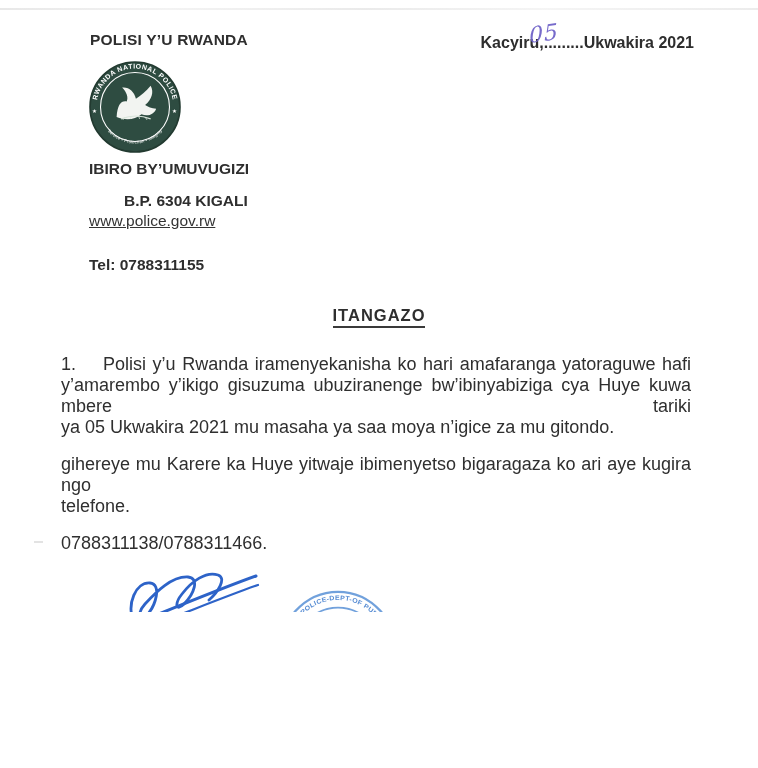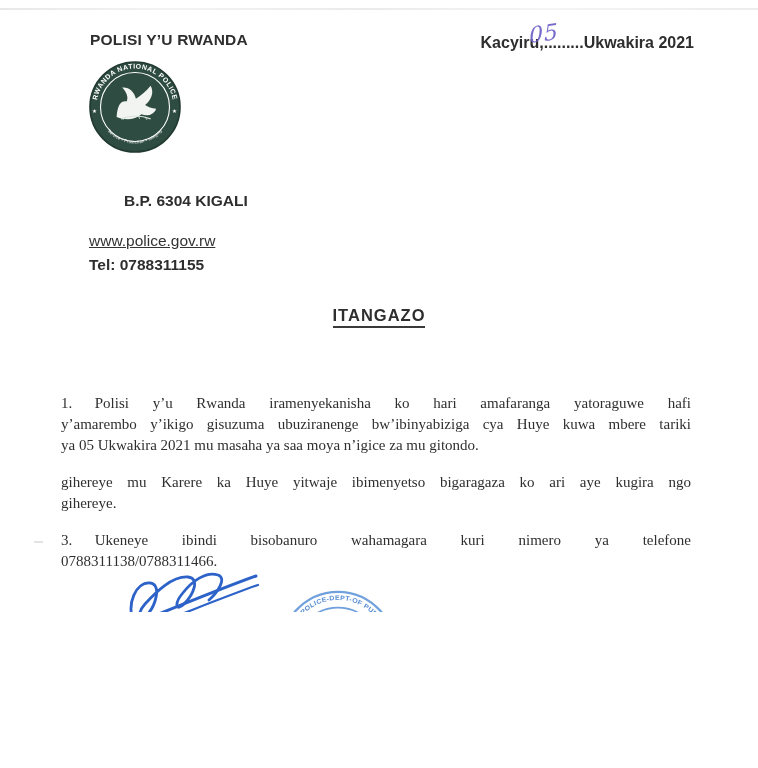--- a/index.html
+++ b/index.html
@@ -11,27 +11,27 @@
   .org-name{position:absolute;left:90px;top:31px;font-size:15.5px;font-weight:bold;
         letter-spacing:.2px;color:#2e2e2e;white-space:nowrap;}
   .date-line{position:absolute;top:34px;right:64px;font-size:16px;font-weight:bold;
         color:#2e2e2e;white-space:nowrap;}
   .handwritten-day{position:absolute;left:529px;top:21px;font-family:"DejaVu Serif",serif;
         font-style:italic;font-size:22px;font-weight:500;color:#6c5fc7;
         transform:rotate(-8deg) skewX(-6deg);letter-spacing:1px;opacity:.92;}
   .logo{position:absolute;left:89px;top:61px;width:92px;height:92px;}
   .contact-line{position:absolute;left:89px;font-size:15.5px;font-weight:bold;color:#2e2e2e;white-space:nowrap;}
   .c1{top:160px;} .c2{top:192px;margin-left:35px;}
-  .c3{top:232px;font-weight:normal;text-decoration:underline;color:#333;}
+  .c3{top:212px;font-weight:normal;text-decoration:underline;color:#333;}
   .c4{top:256px;}
   .title-wrap{position:absolute;left:0;top:306px;width:758px;text-align:center;}
   .title-text{display:inline-block;font-size:16.5px;font-weight:bold;letter-spacing:1px;
         color:#2e2e2e;border-bottom:2px solid #3a3a3a;padding-bottom:1px;}
-  .body-text{position:absolute;left:61px;top:393px;width:630px;font-size:15px;
-        line-height:21px;color:#2f2f2f;font-family:Liberation Serif, serif;}
+  .body-text{position:absolute;left:61px;top:354px;width:630px;font-size:18px;
+        line-height:21px;color:#2f2f2f;}
   .para{margin:0 0 16px 0;}
   .ln{display:block;text-align:justify;text-align-last:justify;}
   .ln.last{text-align-last:left;}
   .sig-ink{position:absolute;left:106px;top:566px;width:158px;height:82px;}
   .sig-name{position:absolute;left:83px;top:641px;font-size:15.5px;font-weight:bold;color:#2b2b2b;white-space:nowrap;margin-left:24px;}
   .sig-qual{position:absolute;left:272px;top:641px;font-size:15.5px;font-weight:bold;color:#2b2b2b;white-space:nowrap;margin-top:20px;}
   .sig-role{position:absolute;left:83px;top:676px;font-size:15.5px;font-weight:bold;color:#4c1d95;white-space:nowrap;}
   .stamp{position:absolute;left:272px;top:584px;width:132px;height:146px;opacity:.92;}
 </style>
 </head>
@@ -63,40 +63,40 @@
     <text x="37" y="6" font-size="5.5" fill="#ffffff">★</text>
     <g transform="translate(0,-1) scale(0.92)">
       <path d="M -20,12 C -10,16 0,15 7,9 C 14,12 21,9 23,3 C 18,3 14,1 11,-1
                C 18,-7 21,-15 17,-22 C 12,-16 6,-11 1,-8 C -1,-16 -7,-21 -14,-20
                C -9,-15 -7,-9 -9,-5 C -15,-6 -19,-2 -20,12 Z" fill="#f2f4f1"></path>
       <path d="M -15,14 C -5,10 7,10 17,14" stroke="#d8e4da" stroke-width="1.2" fill="none"></path>
       <path d="M -11,12 l -2,3 M -4,11 l -1,3 M 4,11 l 1,3 M 11,12 l 2,3" stroke="#d8e4da" stroke-width="0.9" fill="none"></path>
     </g>
   </svg>
 
+  <div class="contact-line c1">IBIRO BY’UMUVUGIZI</div>
   <div class="contact-line c2">B.P. 6304 KIGALI</div>
   <div class="contact-line c3">www.police.gov.rw</div>
   <div class="contact-line c4">Tel: 0788311155</div>
 
   <div class="title-wrap">
     <span class="title-text">ITANGAZO</span>
   </div>
 
   <div class="body-text">
     <p class="para">
       <span class="ln">1.  Polisi y’u Rwanda iramenyekanisha ko hari amafaranga yatoraguwe hafi</span>
       <span class="ln">y’amarembo y’ikigo gisuzuma ubuziranenge bw’ibinyabiziga cya Huye kuwa mbere tariki</span>
       <span class="ln last">ya 05 Ukwakira 2021 mu masaha ya saa moya n’igice za mu gitondo.</span>
     </p>
     <p class="para">
       <span class="ln">gihereye mu Karere ka Huye yitwaje ibimenyetso bigaragaza ko ari aye kugira ngo</span>
-      <span class="ln last">gihereye.</span>
+      <span class="ln last">telefone.</span>
     </p>
     <p class="para">
-      <span class="ln">3.  Ukeneye ibindi bisobanuro wahamagara kuri nimero ya telefone</span>
       <span class="ln last">0788311138/0788311466.</span>
     </p>
   </div>
 
   <svg class="sig-ink" viewBox="0 0 158 82">
     <path d="M28,56 C20,38 30,16 44,17 C56,18 50,40 40,50 C33,56 31,47 39,38
              C50,26 66,10 82,11 C94,12 88,28 78,38 C70,46 68,38 76,28
              C86,15 100,5 112,9 C121,12 112,26 103,34" stroke="#2d63c8" stroke-width="2.8" fill="none" stroke-linecap="round"></path>
     <path d="M6,66 C45,52 105,26 150,10" stroke="#2d63c8" stroke-width="3" fill="none" stroke-linecap="round"></path>
     <path d="M14,71 C55,57 112,33 152,19" stroke="#2d63c8" stroke-width="2.2" fill="none" stroke-linecap="round"></path>

